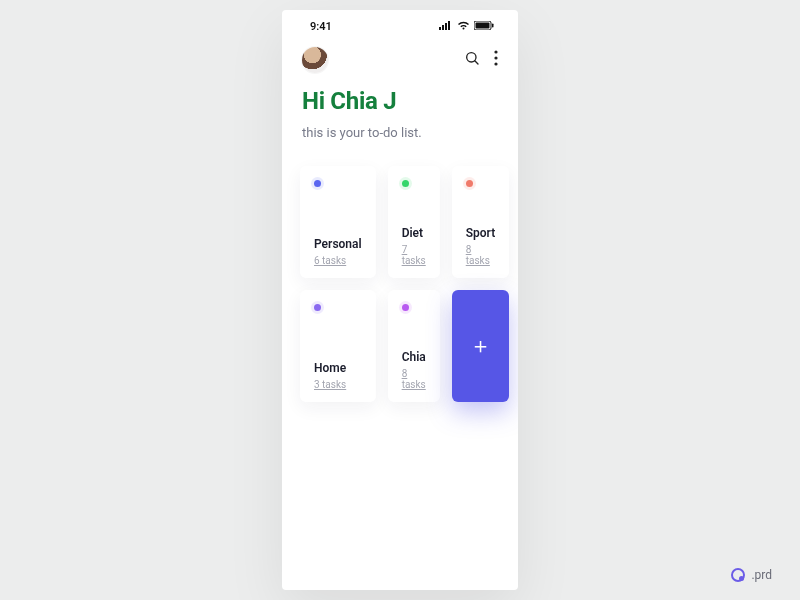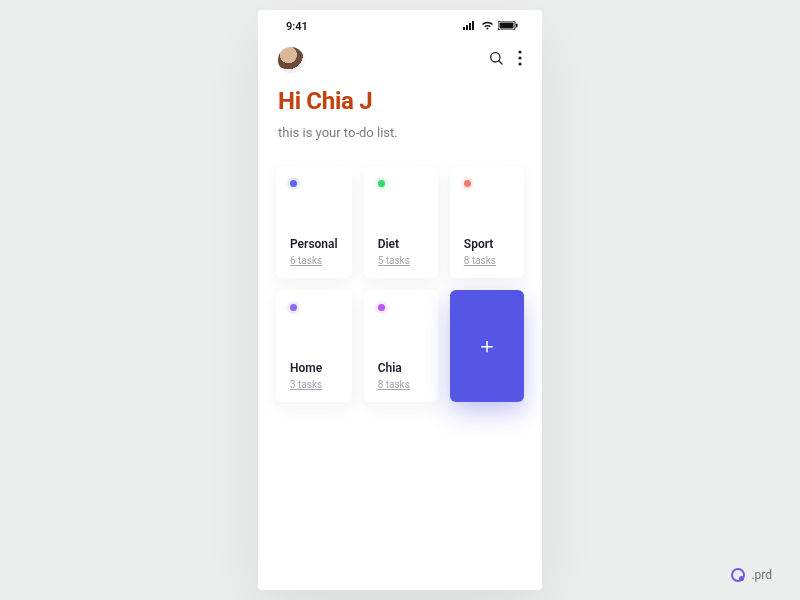--- a/index.html
+++ b/index.html
@@ -8,21 +8,21 @@
     height: 600px;
     background: #eceded;
     font-family: -apple-system, BlinkMacSystemFont, "Segoe UI", Roboto, sans-serif;
     display: flex;
     align-items: center;
     justify-content: center;
     position: relative;
     overflow: hidden;
   }
   .phone {
-    width: 284px;
+    width: 236px;
     height: 580px;
     background: #fff;
     border-radius: 4px;
     box-shadow: 0 20px 60px rgba(0,0,0,0.08);
     padding: 8px 18px 0 18px;
     overflow: hidden;
   }
   .status-bar {
     display: flex;
     justify-content: space-between;
@@ -42,21 +42,21 @@
     padding: 0 2px;
   }
   .avatar {
     width: 26px; height: 26px;
     border-radius: 50%;
     background: radial-gradient(circle at 40% 30%, #d9b89a 0 35%, #6b4a3a 36% 60%, #f0eeee 61% 100%);
     box-shadow: 0 0 0 1px rgba(0,0,0,0.04);
   }
   .header-actions { display: flex; gap: 14px; align-items: center; color: #222; }
   .greeting { margin-top: 14px; padding: 0 2px; }
-  .greeting h1 { font-size: 24px; font-weight: 700; color: #c2410c; letter-spacing: -0.3px; }
+  .greeting h1 { font-size: 24px; font-weight: 700; color: #15803d; letter-spacing: -0.3px; }
   .greeting p { font-size: 13px; color: #787b8a; margin-top: 10px; }
   .grid {
     margin-top: 26px;
     display: grid;
     grid-template-columns: 1fr 1fr 1fr;
     gap: 12px;
   }
   .card {
     background: #fff;
     border-radius: 6px;
@@ -170,21 +170,21 @@
       <div class="card-bottom">
         <div class="card-title">Personal</div>
         <div class="card-sub">6 tasks</div>
       </div>
     </div>
 
     <div class="card">
       <span class="dot" style="background:#34d66a;box-shadow:0 0 0 3px #34d66a22;"></span>
       <div class="card-bottom">
         <div class="card-title">Diet</div>
-        <div class="card-sub">5 tasks</div>
+        <div class="card-sub">7 tasks</div>
       </div>
     </div>
 
     <div class="card">
       <span class="dot" style="background:#f07a6a;box-shadow:0 0 0 3px #f07a6a22;"></span>
       <div class="card-bottom">
         <div class="card-title">Sport</div>
         <div class="card-sub">8 tasks</div>
       </div>
     </div>

